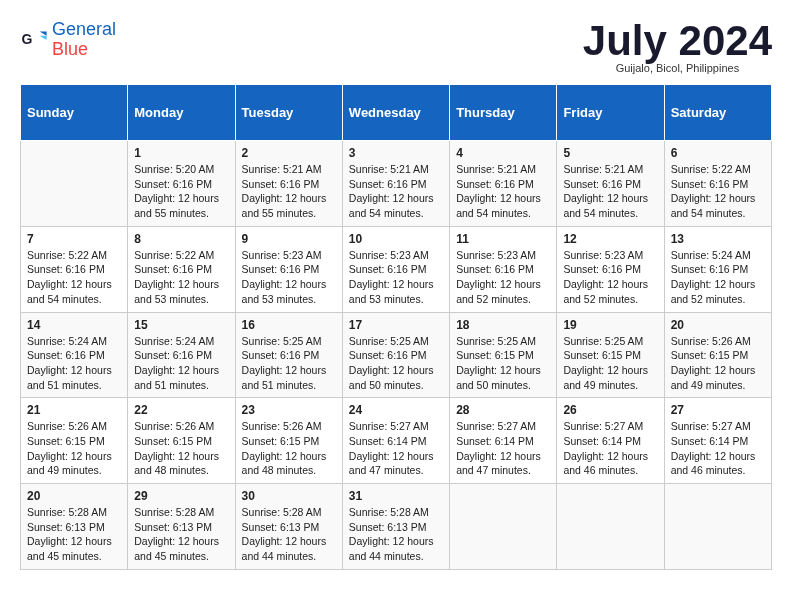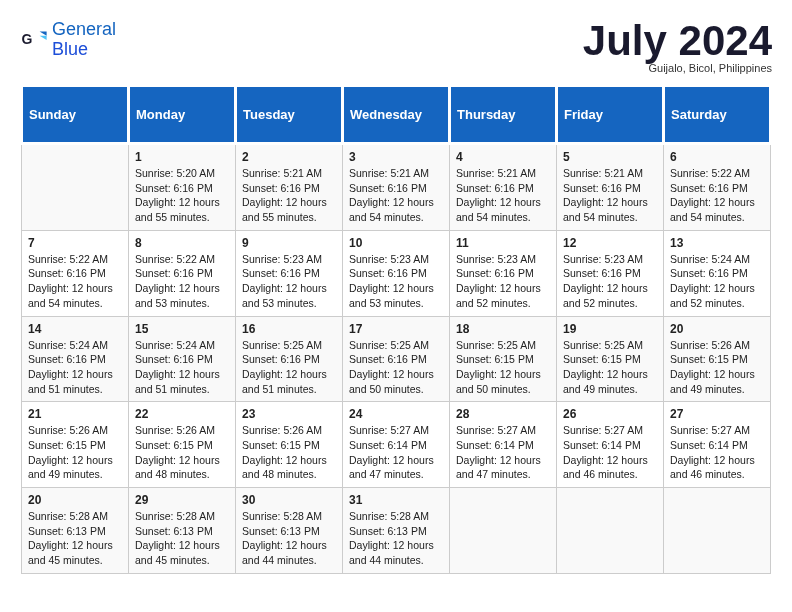--- a/index.html
+++ b/index.html
@@ -28,21 +28,21 @@
       line-height: 1.1;
     }
     .logo-text span {
       color: #1565c0;
     }
     .logo-icon {
       width: 28px;
       height: 28px;
     }
     .title-section {
-      text-align: right;
+      text-align: center;
     }
     .month-title {
       font-size: 42px;
       font-weight: bold;
       color: #1a1a2e;
       line-height: 1;
     }
     .location-title {
       font-size: 11px;
       color: #333;
@@ -54,21 +54,21 @@
     }
     thead tr {
       background-color: #1565c0;
       color: #fff;
     }
     thead th {
       padding: 20px 6px;
       text-align: left;
       font-size: 13px;
       font-weight: bold;
-      border: 3px solid #ffffff;
+      border: 1px solid #ffffff;
     }
     tbody tr {
       vertical-align: top;
     }
     tbody td {
       padding: 5px 6px;
       border: 1px solid #ccc;
       height: 80px;
       vertical-align: top;
       font-size: 10.5px;
@@ -93,21 +93,21 @@
 
 <div class="header-section">
   <div class="logo">
     <svg class="logo-icon" viewBox="0 0 40 40">
       <text x="2" y="26" font-size="20" font-weight="bold" fill="#1a1a2e">G</text>
       <polygon points="28,8 38,14 38,8" fill="#1565c0"></polygon>
       <polygon points="28,14 38,20 38,14" fill="#4fc3f7"></polygon>
     </svg>
     <div class="logo-text">
       <div><span>General</span></div>
-      <div><span style="color:#1d4ed8">Blue</span></div>
+      <div><span style="color:#ef4444">Blue</span></div>
     </div>
   </div>
   <div class="title-section">
     <div class="month-title">July 2024</div>
     <div class="location-title">Guijalo, Bicol, Philippines</div>
   </div>
 </div>
 
 <table>
   <thead>

